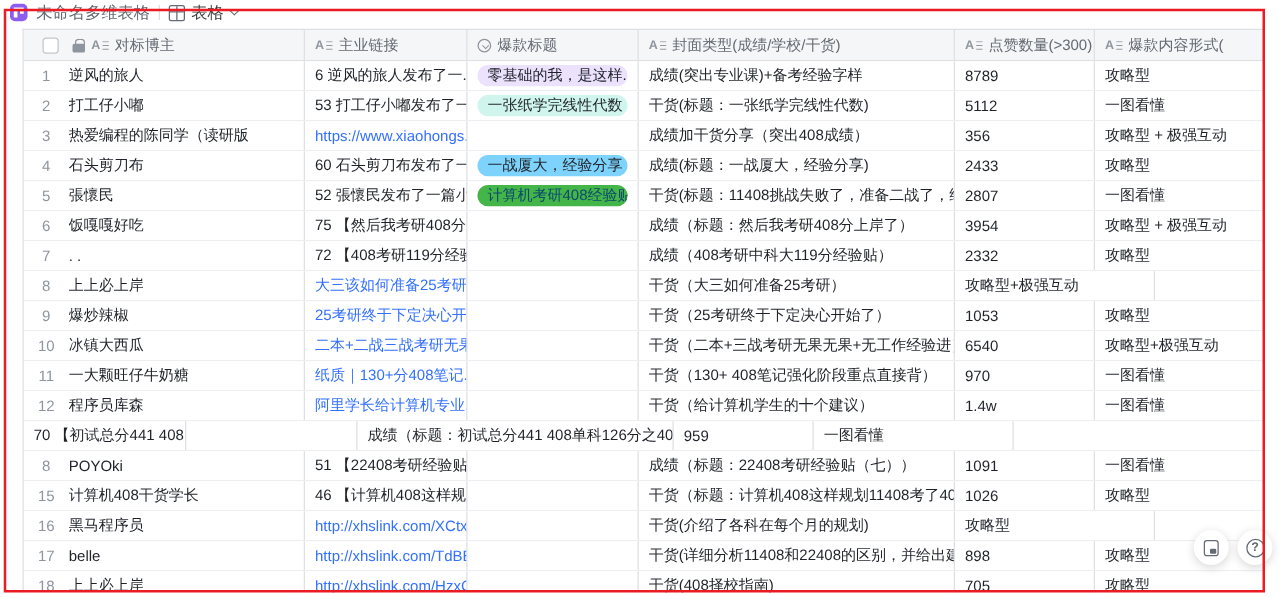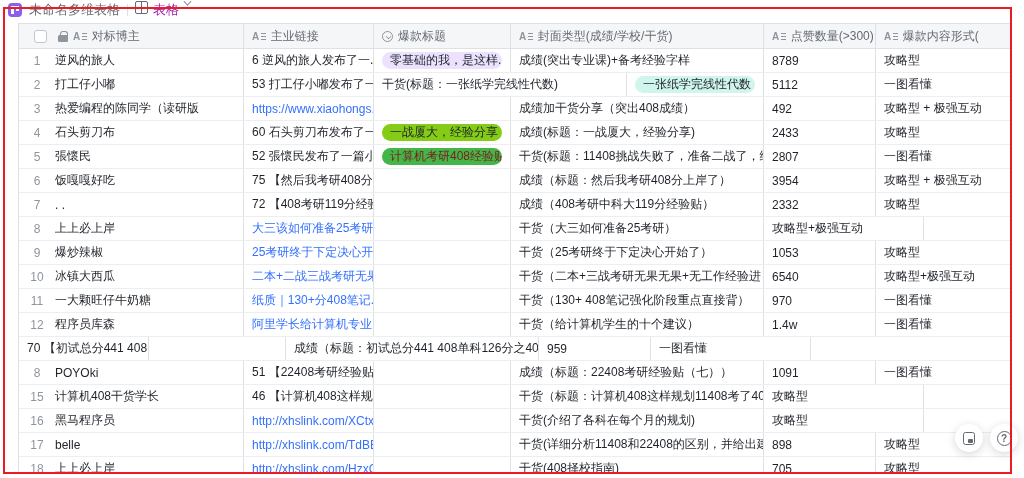--- a/index.html
+++ b/index.html
@@ -10,21 +10,21 @@
   
   .topbar { position:absolute; left:8px; top:0; height:20px; display:flex; align-items:center; gap:7px; }
   .app-icon { width:14px; height:14px; border-radius:4px; background:#8d5df0; position:relative; flex:0 0 auto; }
   .app-icon::after { content:""; position:absolute; left:3px; top:3px; width:8px; height:8px;
     background:
       linear-gradient(#fff,#fff) 0 0/8px 2px no-repeat,
       linear-gradient(#fff,#fff) 0 3px/3px 5px no-repeat,
       linear-gradient(#fff,#fff) 4.5px 3px/3.5px 2px no-repeat; }
   .doc-title { font-size:13px; color:#646a73; white-space:nowrap; }
   .tb-divider { width:1px; height:12px; background:#dee0e3; }
-  .view-tab { display:flex; align-items:flex-start; gap:5px; font-size:13px; color:#a21caf; cursor:pointer; }
+  .view-tab { display:flex; align-items:center; gap:5px; font-size:13px; color:#404040; cursor:pointer; }
   .grid-icon { width:13px; height:13px; border:1.3px solid #646a73; border-radius:2px; position:relative; }
   .grid-icon::before { content:""; position:absolute; left:4.8px; top:0; width:1.2px; height:100%; background:#646a73; }
   .grid-icon::after { content:""; position:absolute; top:4.8px; left:0; height:1.2px; width:100%; background:#646a73; }
   .chev { width:7px; height:7px; border-right:1.4px solid #646a73; border-bottom:1.4px solid #646a73;
     transform:rotate(45deg) scale(.8); margin-top:-3px; }
 
   
   .table { position:absolute; left:18px; top:23px; width:994px; height:451px; overflow:hidden;
     border-left:1px solid #dee0e3; border-top:1px solid #dee0e3; background:#fff; }
   .thead { display:flex; height:25px; background:#f5f6f7; border-bottom:1px solid #dee0e3; }
@@ -49,22 +49,22 @@
   .td { display:flex; align-items:center; padding:0 8px; font-size:12px; color:#1f2329;
     border-right:1px solid #dee0e3; white-space:nowrap; overflow:hidden; flex:0 0 auto; }
   .td.c1 { padding-left:0; }
   .cell-num { width:36px; text-align:center; color:#8f959e; font-size:12px; flex:0 0 auto; }
   .blogger { overflow:hidden;text-align:center; }
   .is-link { color:#3370ff; cursor:pointer; }
   .tag { display:inline-block; height:17px; line-height:17px; padding:0 8px; border-radius:9px;
     font-size:12px; color:#1f2329; max-width:128px; overflow:hidden; }
   .tag-lavender { background:#ece2fe; }
   .tag-teal { background:#cff5ec; }
-  .tag-pink { background:#84cc16; }
-  .tag-green { background:#44b549; color:#7f1d1d; }
+  .tag-pink { background:#7dd3fc; }
+  .tag-green { background:#44b549; color:#0c4a6e; }
 
   
   .fab { position:absolute; width:28px; height:28px; border-radius:50%; background:#fff;
     box-shadow:0 2px 8px rgba(31,35,41,.18); display:flex; align-items:center; justify-content:center;
     top:424px; cursor:pointer; z-index:5; }
   .fab1 { left:955px; }
   .fab2 { left:990px; }
   .feedback-icon { width:12px; height:13px; border:1.4px solid #646a73; border-radius:2.5px; position:relative; }
   .feedback-icon::after { content:""; position:absolute; right:1px; bottom:1px; width:5px; height:4px;
     background:#646a73; border-radius:1px; }
@@ -137,38 +137,38 @@
       <div class="td w6">攻略型</div>
     </div>
         <div class="tr">
       <div class="td c1 w1">
         <span class="cell-num">2</span>
         <span class="blogger">打工仔小嘟</span>
       </div>
       <div class="td w2">
         <span>53 打工仔小嘟发布了一...</span>
       </div>
-      <div class="td w4">干货(标题：一张纸学完线性代数)</div>
       <div class="td w3">
             <span class="tag tag-teal">一张纸学完线性代数</span>
           </div>
+      <div class="td w4">干货(标题：一张纸学完线性代数)</div>
       <div class="td w5">5112</div>
       <div class="td w6">一图看懂</div>
     </div>
         <div class="tr">
       <div class="td c1 w1">
         <span class="cell-num">3</span>
         <span class="blogger">热爱编程的陈同学（读研版</span>
       </div>
       <div class="td w2">
         <span class="is-link">https://www.xiaohongs...</span>
       </div>
       <div class="td w3"></div>
       <div class="td w4">成绩加干货分享（突出408成绩）</div>
-      <div class="td w5">492</div>
+      <div class="td w5">356</div>
       <div class="td w6">攻略型 + 极强互动</div>
     </div>
         <div class="tr">
       <div class="td c1 w1">
         <span class="cell-num">4</span>
         <span class="blogger">石头剪刀布</span>
       </div>
       <div class="td w2">
         <span>60 石头剪刀布发布了一...</span>
       </div>
@@ -309,20 +309,21 @@
         <div class="tr">
       <div class="td c1 w1">
         <span class="cell-num">15</span>
         <span class="blogger">计算机408干货学长</span>
       </div>
       <div class="td w2">
         <span>46 【计算机408这样规...</span>
       </div>
       <div class="td w3"></div>
       <div class="td w4">干货（标题：计算机408这样规划11408考了409）</div>
+      <div class="td w5">1026</div>
       <div class="td w6">攻略型</div>
     </div>
         <div class="tr">
       <div class="td c1 w1">
         <span class="cell-num">16</span>
         <span class="blogger">黑马程序员</span>
       </div>
       <div class="td w2">
         <span class="is-link">http://xhslink.com/XCtxAA</span>
       </div>

